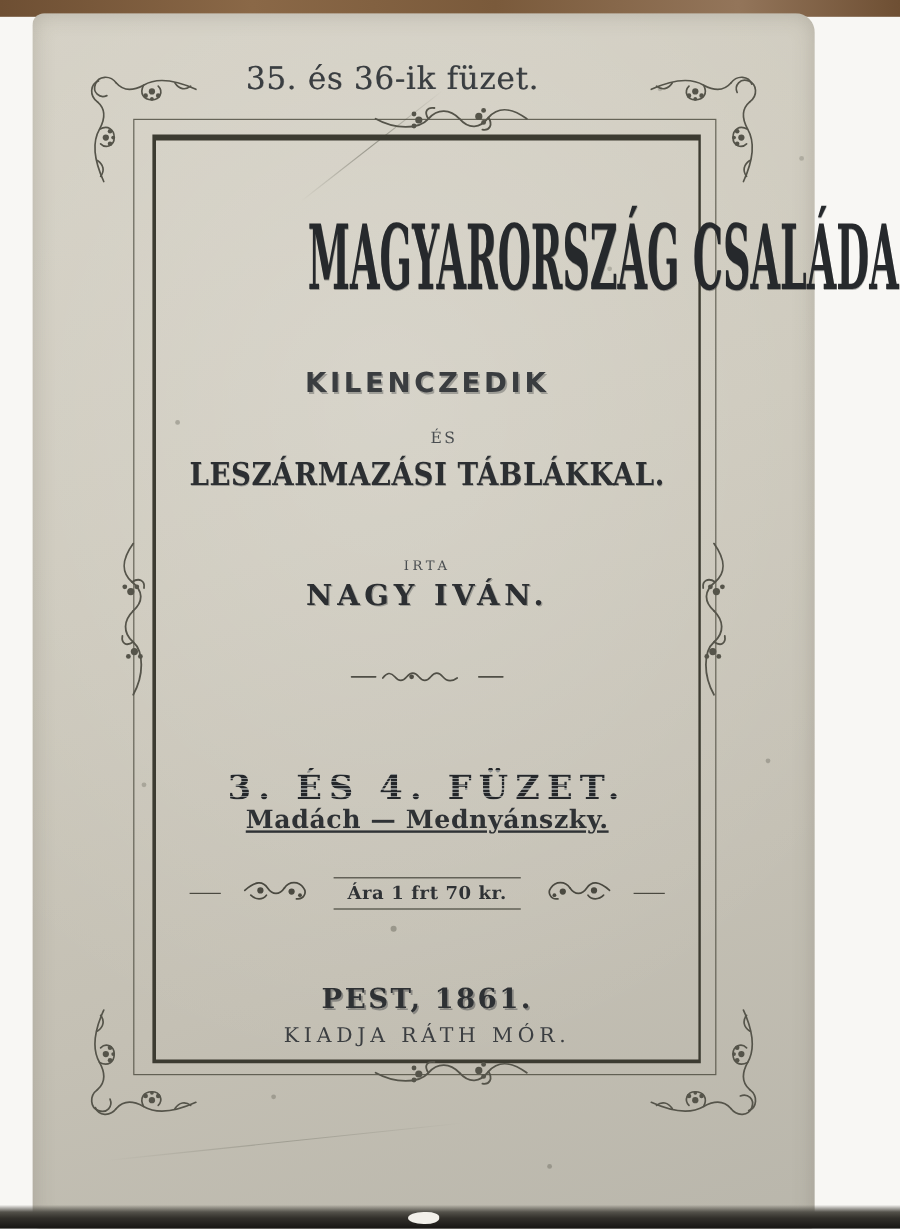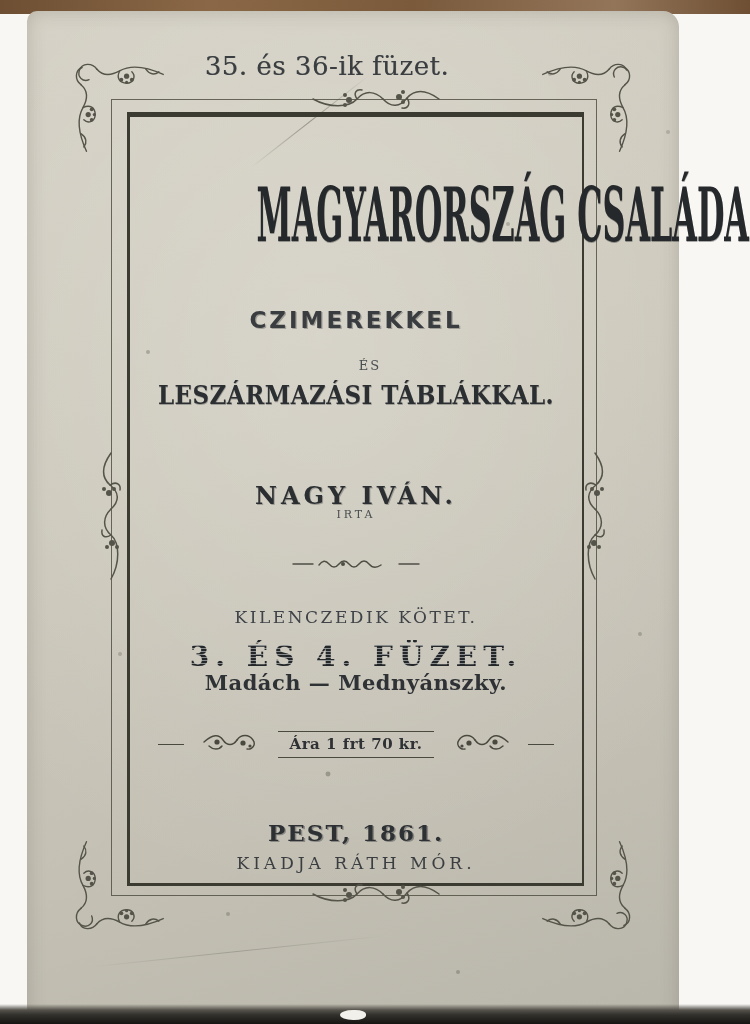--- a/index.html
+++ b/index.html
@@ -50,34 +50,34 @@
     transform:scale(.44,1.04);text-shadow:.6px .6px 0 rgba(20,22,24,.35);}
   .subtitle1{position:absolute;top:190px;left:0;right:0;text-align:center;
     font-family:"DejaVu Sans","Liberation Sans",sans-serif;font-weight:bold;font-size:23px;
     letter-spacing:3px;color:#3a3d40;text-shadow:1.3px 1.3px 0 rgba(44,47,50,.32);}
   .conj{position:absolute;top:241px;left:0;right:0;text-align:center;
     font-size:13px;letter-spacing:2px;color:#4a4e51;padding-left:28px;}
   .subtitle2{position:absolute;top:264px;left:0;right:0;text-align:center;white-space:nowrap;
     font-weight:bold;font-size:25px;letter-spacing:.5px;color:#2c2f32;
     transform:scale(.92,1.05);text-shadow:.5px .5px 0 rgba(30,33,36,.3);}
   .byline{position:absolute;top:348px;left:0;right:0;text-align:center;
-    font-size:11px;letter-spacing:3px;color:#4a4e51;margin-top:43px;}
+    font-size:11px;letter-spacing:3px;color:#4a4e51;}
   .author{position:absolute;top:364px;left:0;right:0;text-align:center;
     font-weight:bold;font-size:24px;letter-spacing:4px;color:#2c2f32;
     text-shadow:1px 1px 0 rgba(40,42,44,.3);}
   .divider{position:absolute;top:438px;left:0;right:0;text-align:center;}
   .volume{position:absolute;top:490px;left:0;right:0;text-align:center;
     font-size:17px;letter-spacing:2.5px;color:#3f4347;}
   .issue{position:absolute;top:523px;left:0;right:0;text-align:center;
     font-weight:bold;font-size:28px;letter-spacing:6px;color:#2f3235;}
   @supports ((-webkit-background-clip:text) or (background-clip:text)){
     .issue{background:repeating-linear-gradient(180deg,#24272a 0 2px,#8a8d8d 2px 3px);
       -webkit-background-clip:text;background-clip:text;color:transparent;}}
   .coverage{position:absolute;top:553px;left:0;right:0;text-align:center;
-    font-weight:bold;font-size:21px;letter-spacing:.5px;color:#2f3235;}
+    font-weight:bold;font-size:21px;letter-spacing:.5px;color:#2f3235;text-decoration:underline;}
   .price-row{position:absolute;top:613px;left:0;right:0;display:flex;
     justify-content:center;align-items:center;gap:19px;}
   .price-dash{width:26px;height:0;border-top:1.5px solid #4a4940;}
   .price-box{border-top:1.5px solid #4a4940;border-bottom:1.5px solid #4a4940;
     padding:3px 12px 4px;font-weight:bold;font-size:15px;color:#2f3235;letter-spacing:.5px;}
   .imprint{position:absolute;top:702px;left:0;right:0;text-align:center;
     font-weight:bold;font-size:23px;letter-spacing:2px;color:#2e3134;
     text-shadow:1.4px 1.4px 0 rgba(43,46,49,.38);}
   .publisher{position:absolute;top:736px;left:0;right:0;text-align:center;
     font-size:17px;letter-spacing:4px;color:#3b3e41;}
@@ -197,33 +197,32 @@
         </svg>
       </div>
     <div class="orn" style="left:284px;top:818px;transform:rotate(90deg) translateX(52px);transform-origin:65px 65px">
       <svg width="26" height="130">
           <use href="#orn-side"></use>
         </svg>
       </div>
 
     <div class="inner-frame">
       <div class="title">MAGYARORSZÁG CSALÁDAI</div>
-      <div class="subtitle1">CZIMEREKKEL</div>
+      <div class="subtitle1">KILENCZEDIK</div>
       <div class="conj">ÉS</div>
       <div class="subtitle2">LESZÁRMAZÁSI TÁBLÁKKAL.</div>
       <div class="byline">IRTA</div>
       <div class="author">NAGY IVÁN.</div>
 
       <div class="divider">
         <svg width="130" height="12">
             <use href="#orn-squiggle"></use>
           </svg>
       </div>
 
-      <div class="volume">KILENCZEDIK KÖTET.</div>
       <div class="issue">3. ÉS 4. FÜZET.</div>
       <div class="coverage">Madách — Mednyánszky.</div>
 
       <div class="price-row">
         <span class="price-dash"></span>
         <span>
           <svg width="56" height="24">
               <use href="#orn-scroll"></use>
             </svg></span>
         <span class="price-box">

